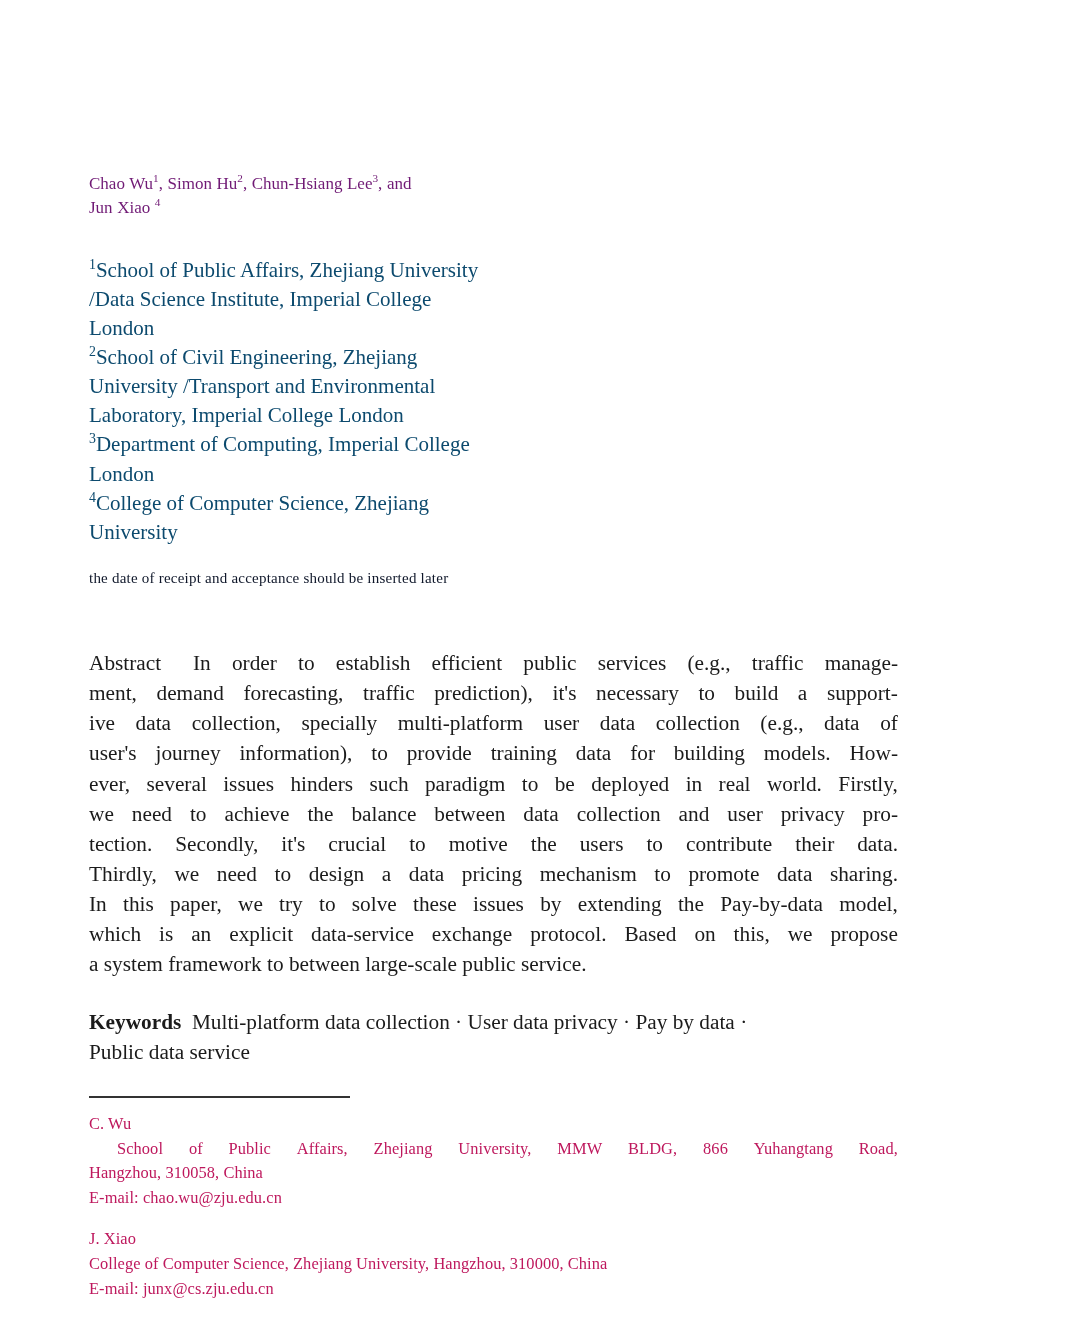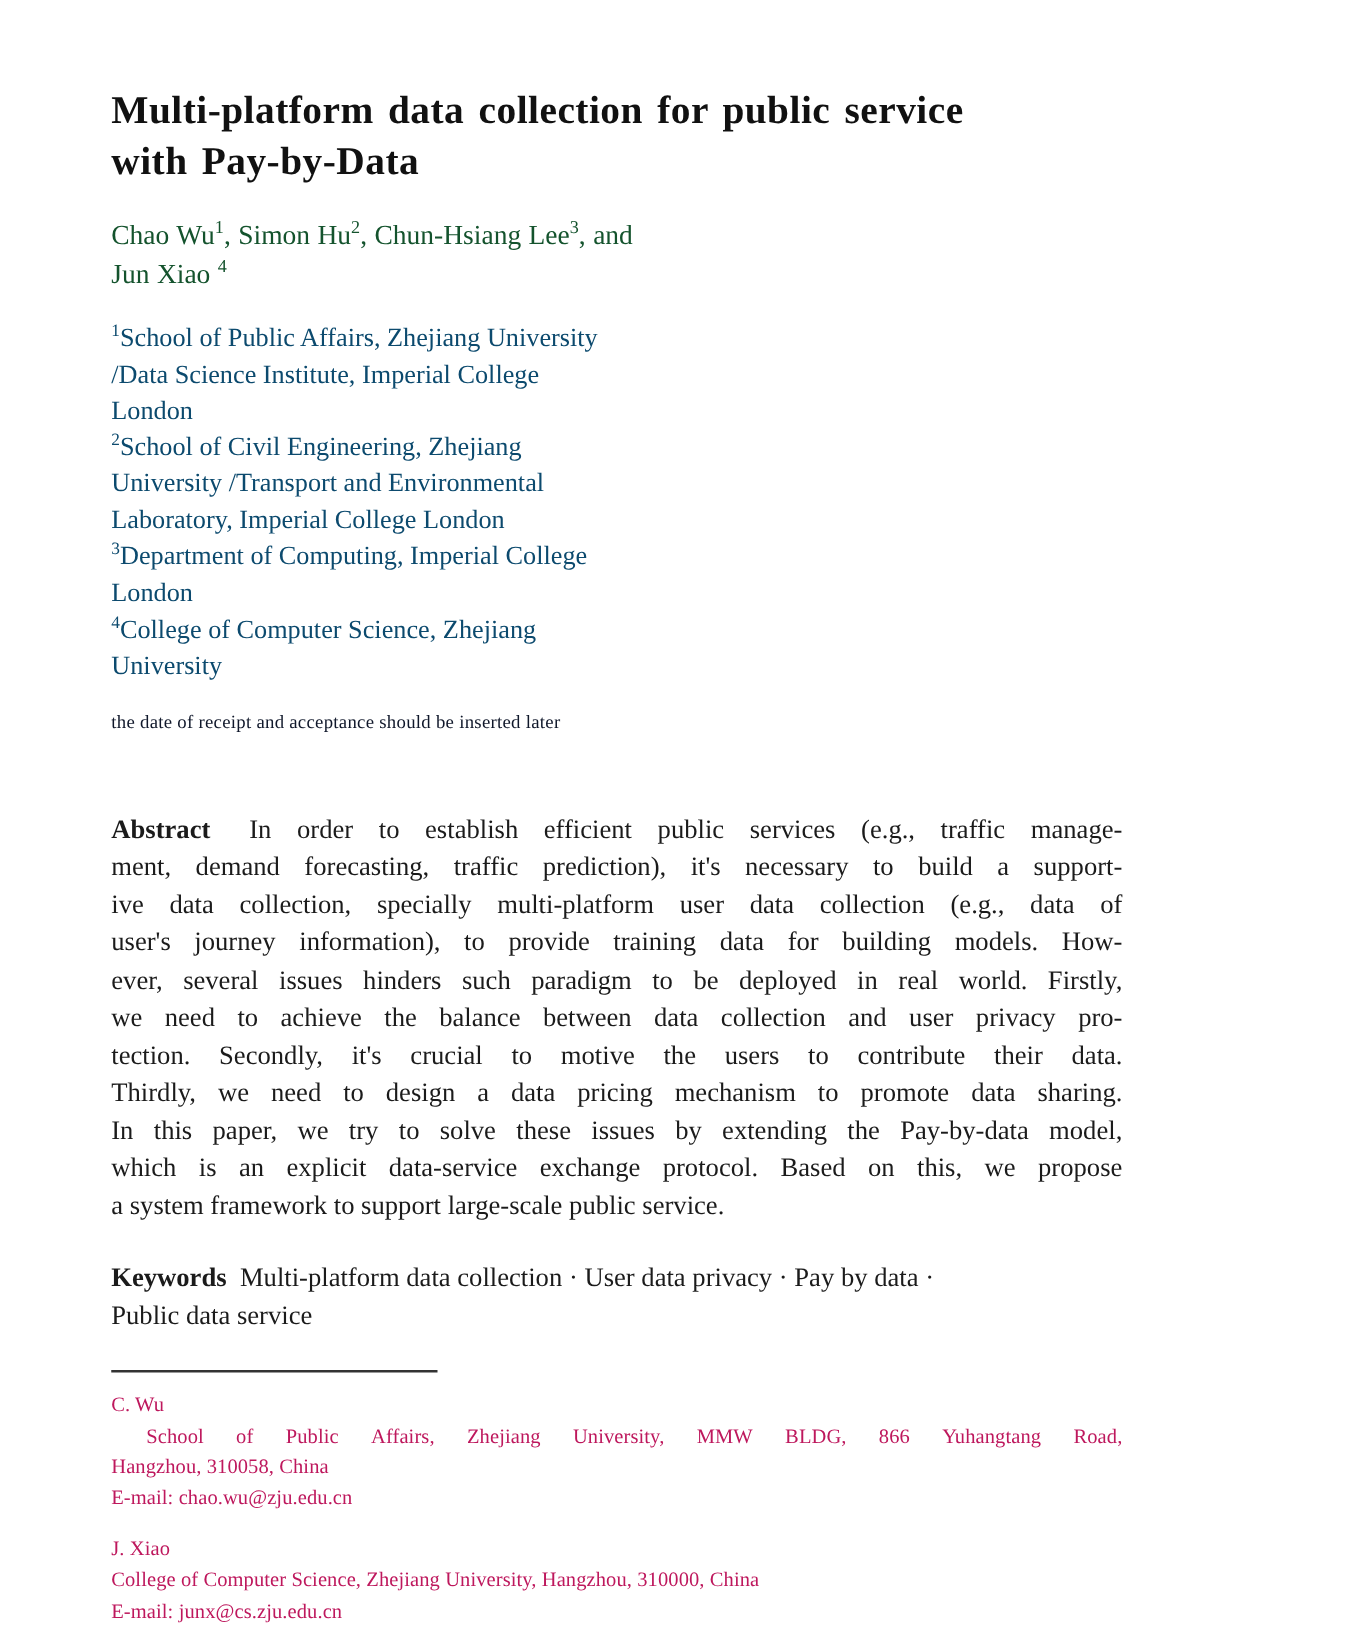--- a/index.html
+++ b/index.html
@@ -35,24 +35,24 @@
     letter-spacing: 0.012em;
     word-spacing: 0.10em;
     width: 770px;
     color: #111111;
   }
   #title .tline { display: block; white-space: pre; }
 
   
   #authors {
     top: 172px;
-    font-size: 22px;
+    font-size: 17px;
     line-height: 1.42;
     width: 700px;
-    color: #14532d;
+    color: #701a75;
     word-spacing: 0.02em;
   }
   #authors .aline { display: block; white-space: pre; }
   sup {
     font-size: 0.66em;
     vertical-align: super;
     line-height: 0;
   }
 
   
@@ -79,21 +79,21 @@
   #abstract {
     top: 648px;
     font-size: 21.3px;
     line-height: 1.415;
     text-align: justify;
     text-justify: inter-word;
     color: #1b1b1b;
     hyphens: manual;
   }
   #abstract .lead {
-    font-weight: bold;
+    font-weight: normal;
   }
   
   .jline {
     display: flex;
     justify-content: space-between;
     white-space: pre;
   }
   .jline.last { justify-content: flex-start; }
   .jline > span { white-space: pre; }
 
@@ -134,24 +134,20 @@
     white-space: pre;
     margin-left: 28px;
   }
   .fn-line.just > span { white-space: pre; }
 </style>
 </head>
 <body>
 
 <div id="page">
 
-  <h1 class="col" id="title">
-    <span class="tline">Multi-platform data collection for public service</span>
-    <span class="tline">with Pay-by-Data</span>
-  </h1>
 
   <div class="col" id="authors">
     <span class="aline"><span>Chao Wu</span><sup>1</sup><span>, Simon Hu</span><sup>2</sup><span>, Chun-Hsiang Lee</span><sup>3</sup><span>, and</span></span>
     <span class="aline"><span>Jun Xiao </span><sup>4</sup></span>
   </div>
 
   <div class="col" id="affiliations">
       <span class="affline"><sup>1</sup><span>School of Public Affairs, Zhejiang University</span></span>
       <span class="affline"><span>/Data Science Institute, Imperial College</span></span>
       <span class="affline"><span>London</span></span>
@@ -170,21 +166,21 @@
       <div class="jline"><span class="lead">Abstract </span><span>In</span><span>order</span><span>to</span><span>establish</span><span>efficient</span><span>public</span><span>services</span><span>(e.g.,</span><span>traffic</span><span>manage-</span></div>
       <div class="jline"><span>ment,</span><span>demand</span><span>forecasting,</span><span>traffic</span><span>prediction),</span><span>it's</span><span>necessary</span><span>to</span><span>build</span><span>a</span><span>support-</span></div>
       <div class="jline"><span>ive</span><span>data</span><span>collection,</span><span>specially</span><span>multi-platform</span><span>user</span><span>data</span><span>collection</span><span>(e.g.,</span><span>data</span><span>of</span></div>
       <div class="jline"><span>user's</span><span>journey</span><span>information),</span><span>to</span><span>provide</span><span>training</span><span>data</span><span>for</span><span>building</span><span>models.</span><span>How-</span></div>
       <div class="jline"><span>ever,</span><span>several</span><span>issues</span><span>hinders</span><span>such</span><span>paradigm</span><span>to</span><span>be</span><span>deployed</span><span>in</span><span>real</span><span>world.</span><span>Firstly,</span></div>
       <div class="jline"><span>we</span><span>need</span><span>to</span><span>achieve</span><span>the</span><span>balance</span><span>between</span><span>data</span><span>collection</span><span>and</span><span>user</span><span>privacy</span><span>pro-</span></div>
       <div class="jline"><span>tection.</span><span>Secondly,</span><span>it's</span><span>crucial</span><span>to</span><span>motive</span><span>the</span><span>users</span><span>to</span><span>contribute</span><span>their</span><span>data.</span></div>
       <div class="jline"><span>Thirdly,</span><span>we</span><span>need</span><span>to</span><span>design</span><span>a</span><span>data</span><span>pricing</span><span>mechanism</span><span>to</span><span>promote</span><span>data</span><span>sharing.</span></div>
       <div class="jline"><span>In</span><span>this</span><span>paper,</span><span>we</span><span>try</span><span>to</span><span>solve</span><span>these</span><span>issues</span><span>by</span><span>extending</span><span>the</span><span>Pay-by-data</span><span>model,</span></div>
       <div class="jline"><span>which</span><span>is</span><span>an</span><span>explicit</span><span>data-service</span><span>exchange</span><span>protocol.</span><span>Based</span><span>on</span><span>this,</span><span>we</span><span>propose</span></div>
-      <div class="jline last"><span>a system framework to support large-scale public service.</span></div>
+      <div class="jline last"><span>a system framework to between large-scale public service.</span></div>
     </div>
 
   <div class="col" id="keywords">
     <span class="kline"><span class="lead">Keywords</span><span> Multi-platform data collection · User data privacy · Pay by data ·</span></span>
     <span class="kline">Public data service</span>
   </div>
 
   <div id="footnote-rule"></div>
 
   <div class="col" id="footnotes">

